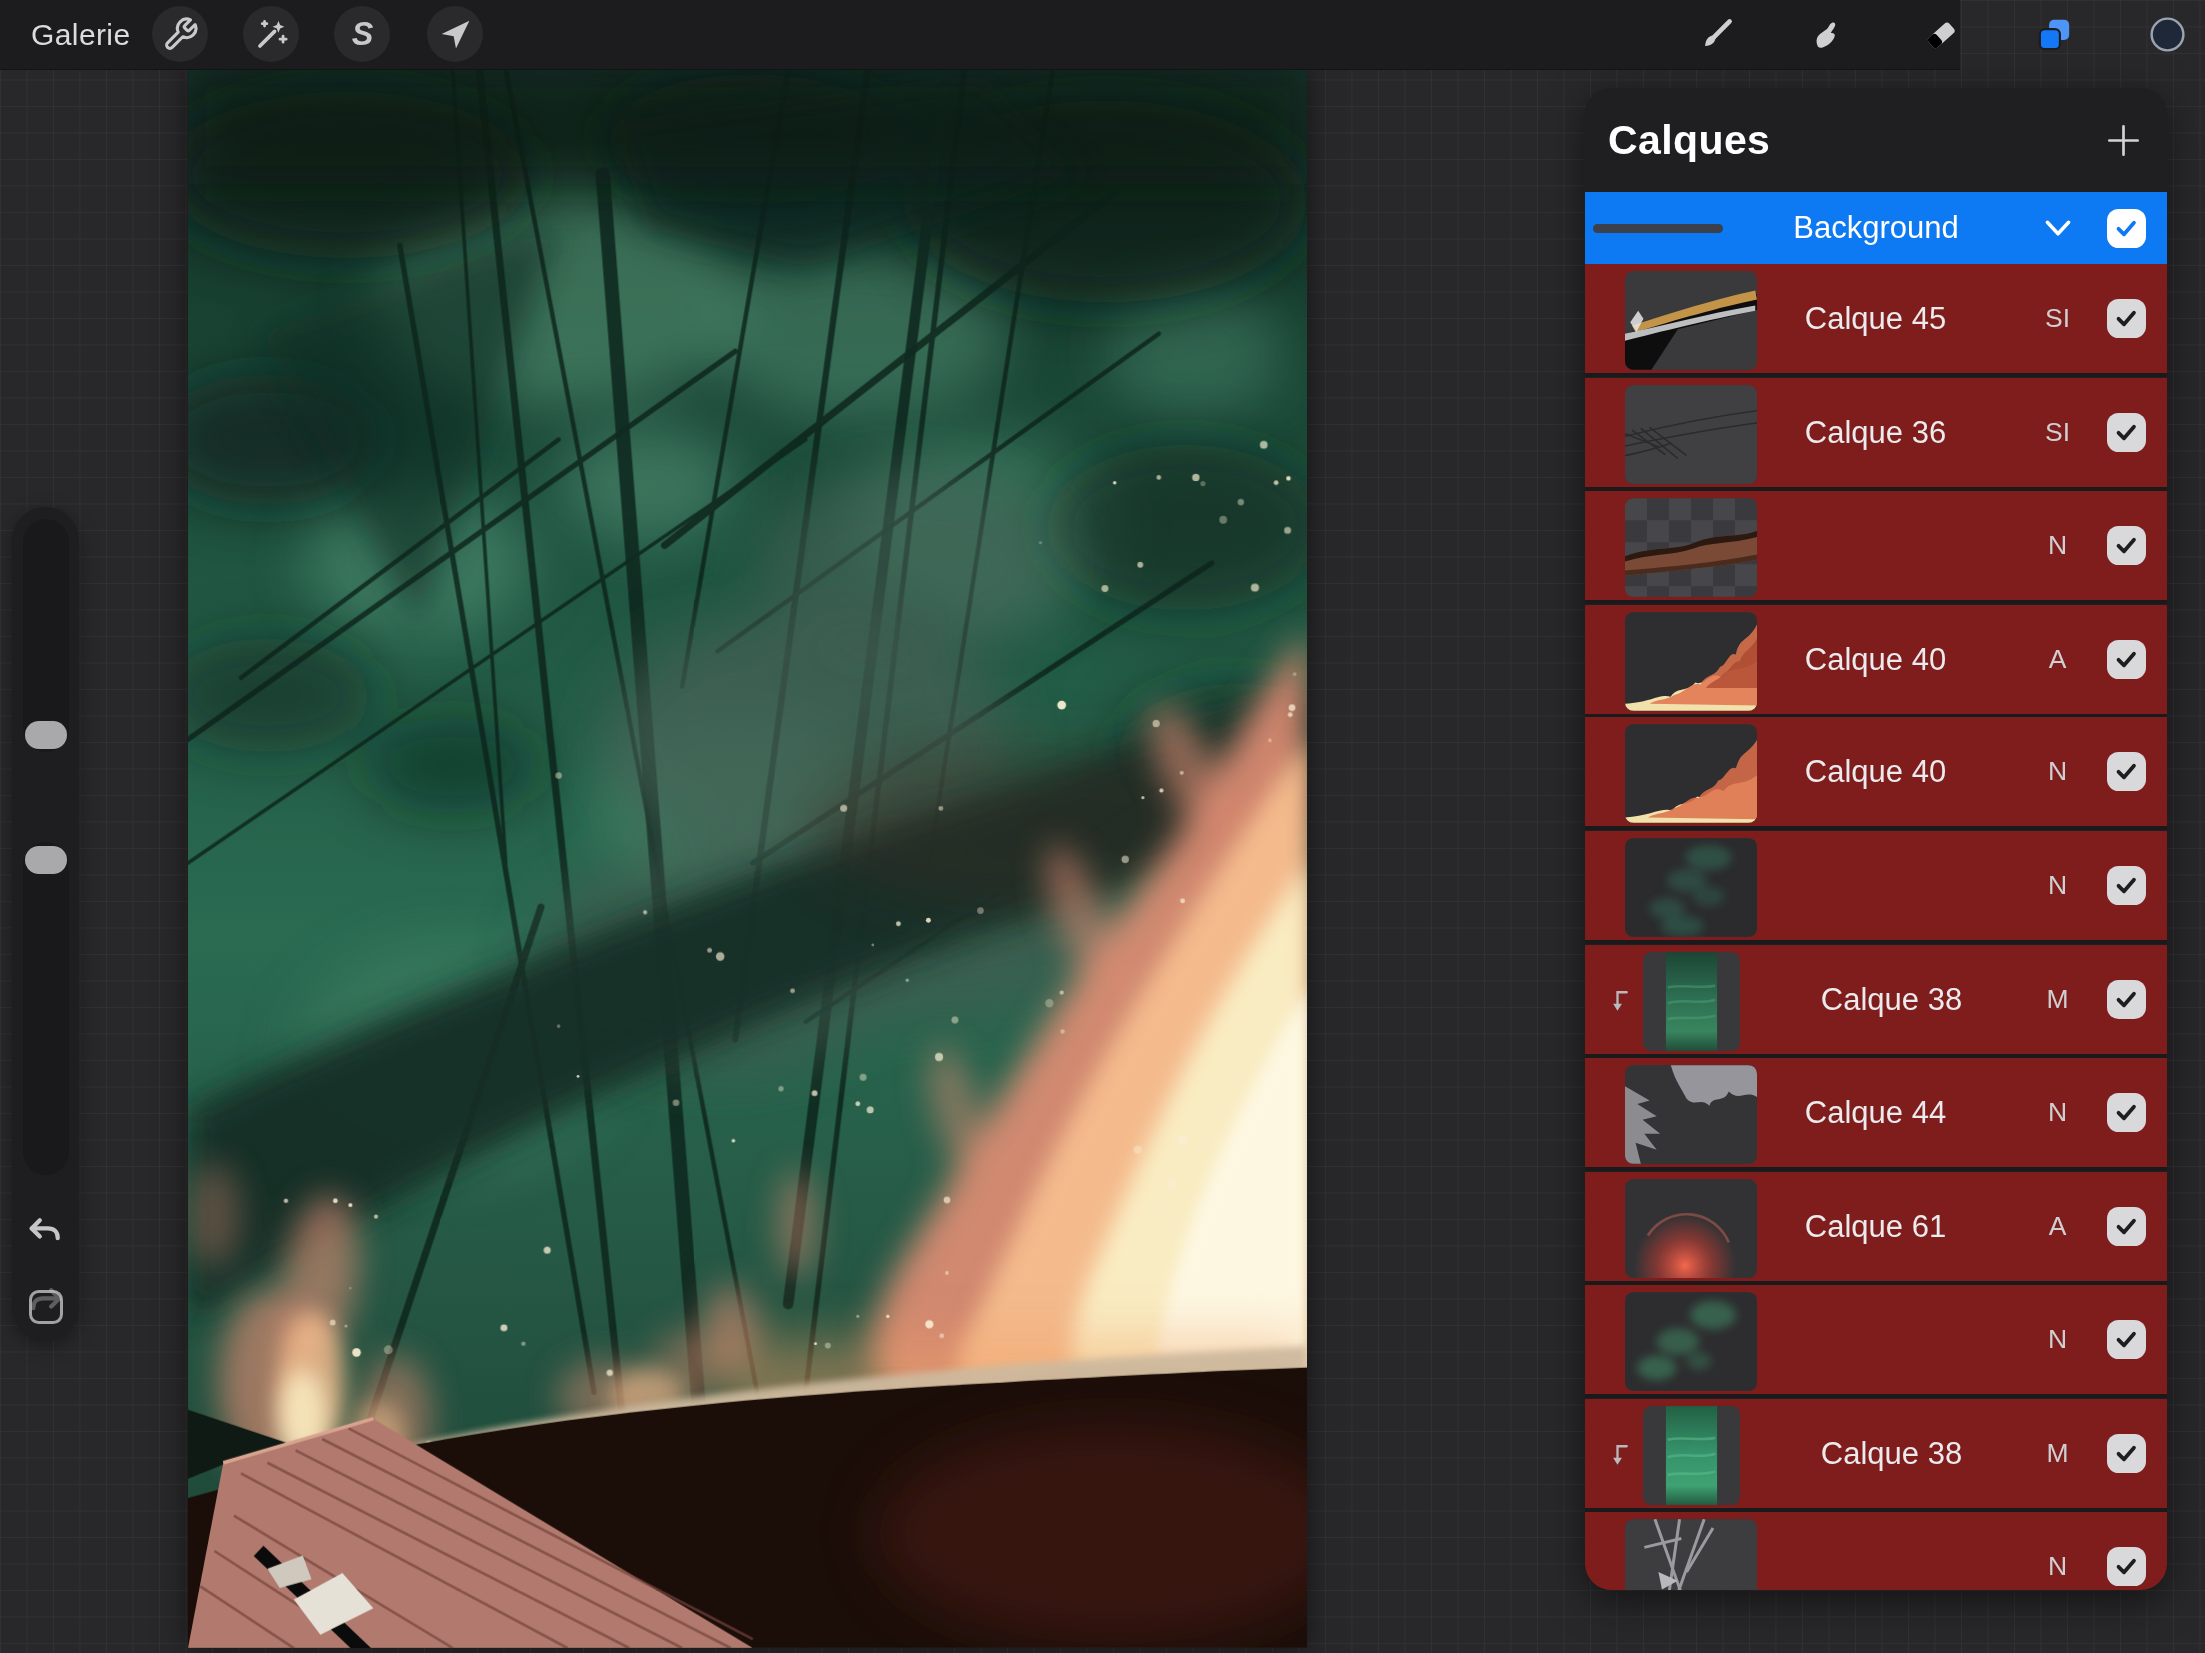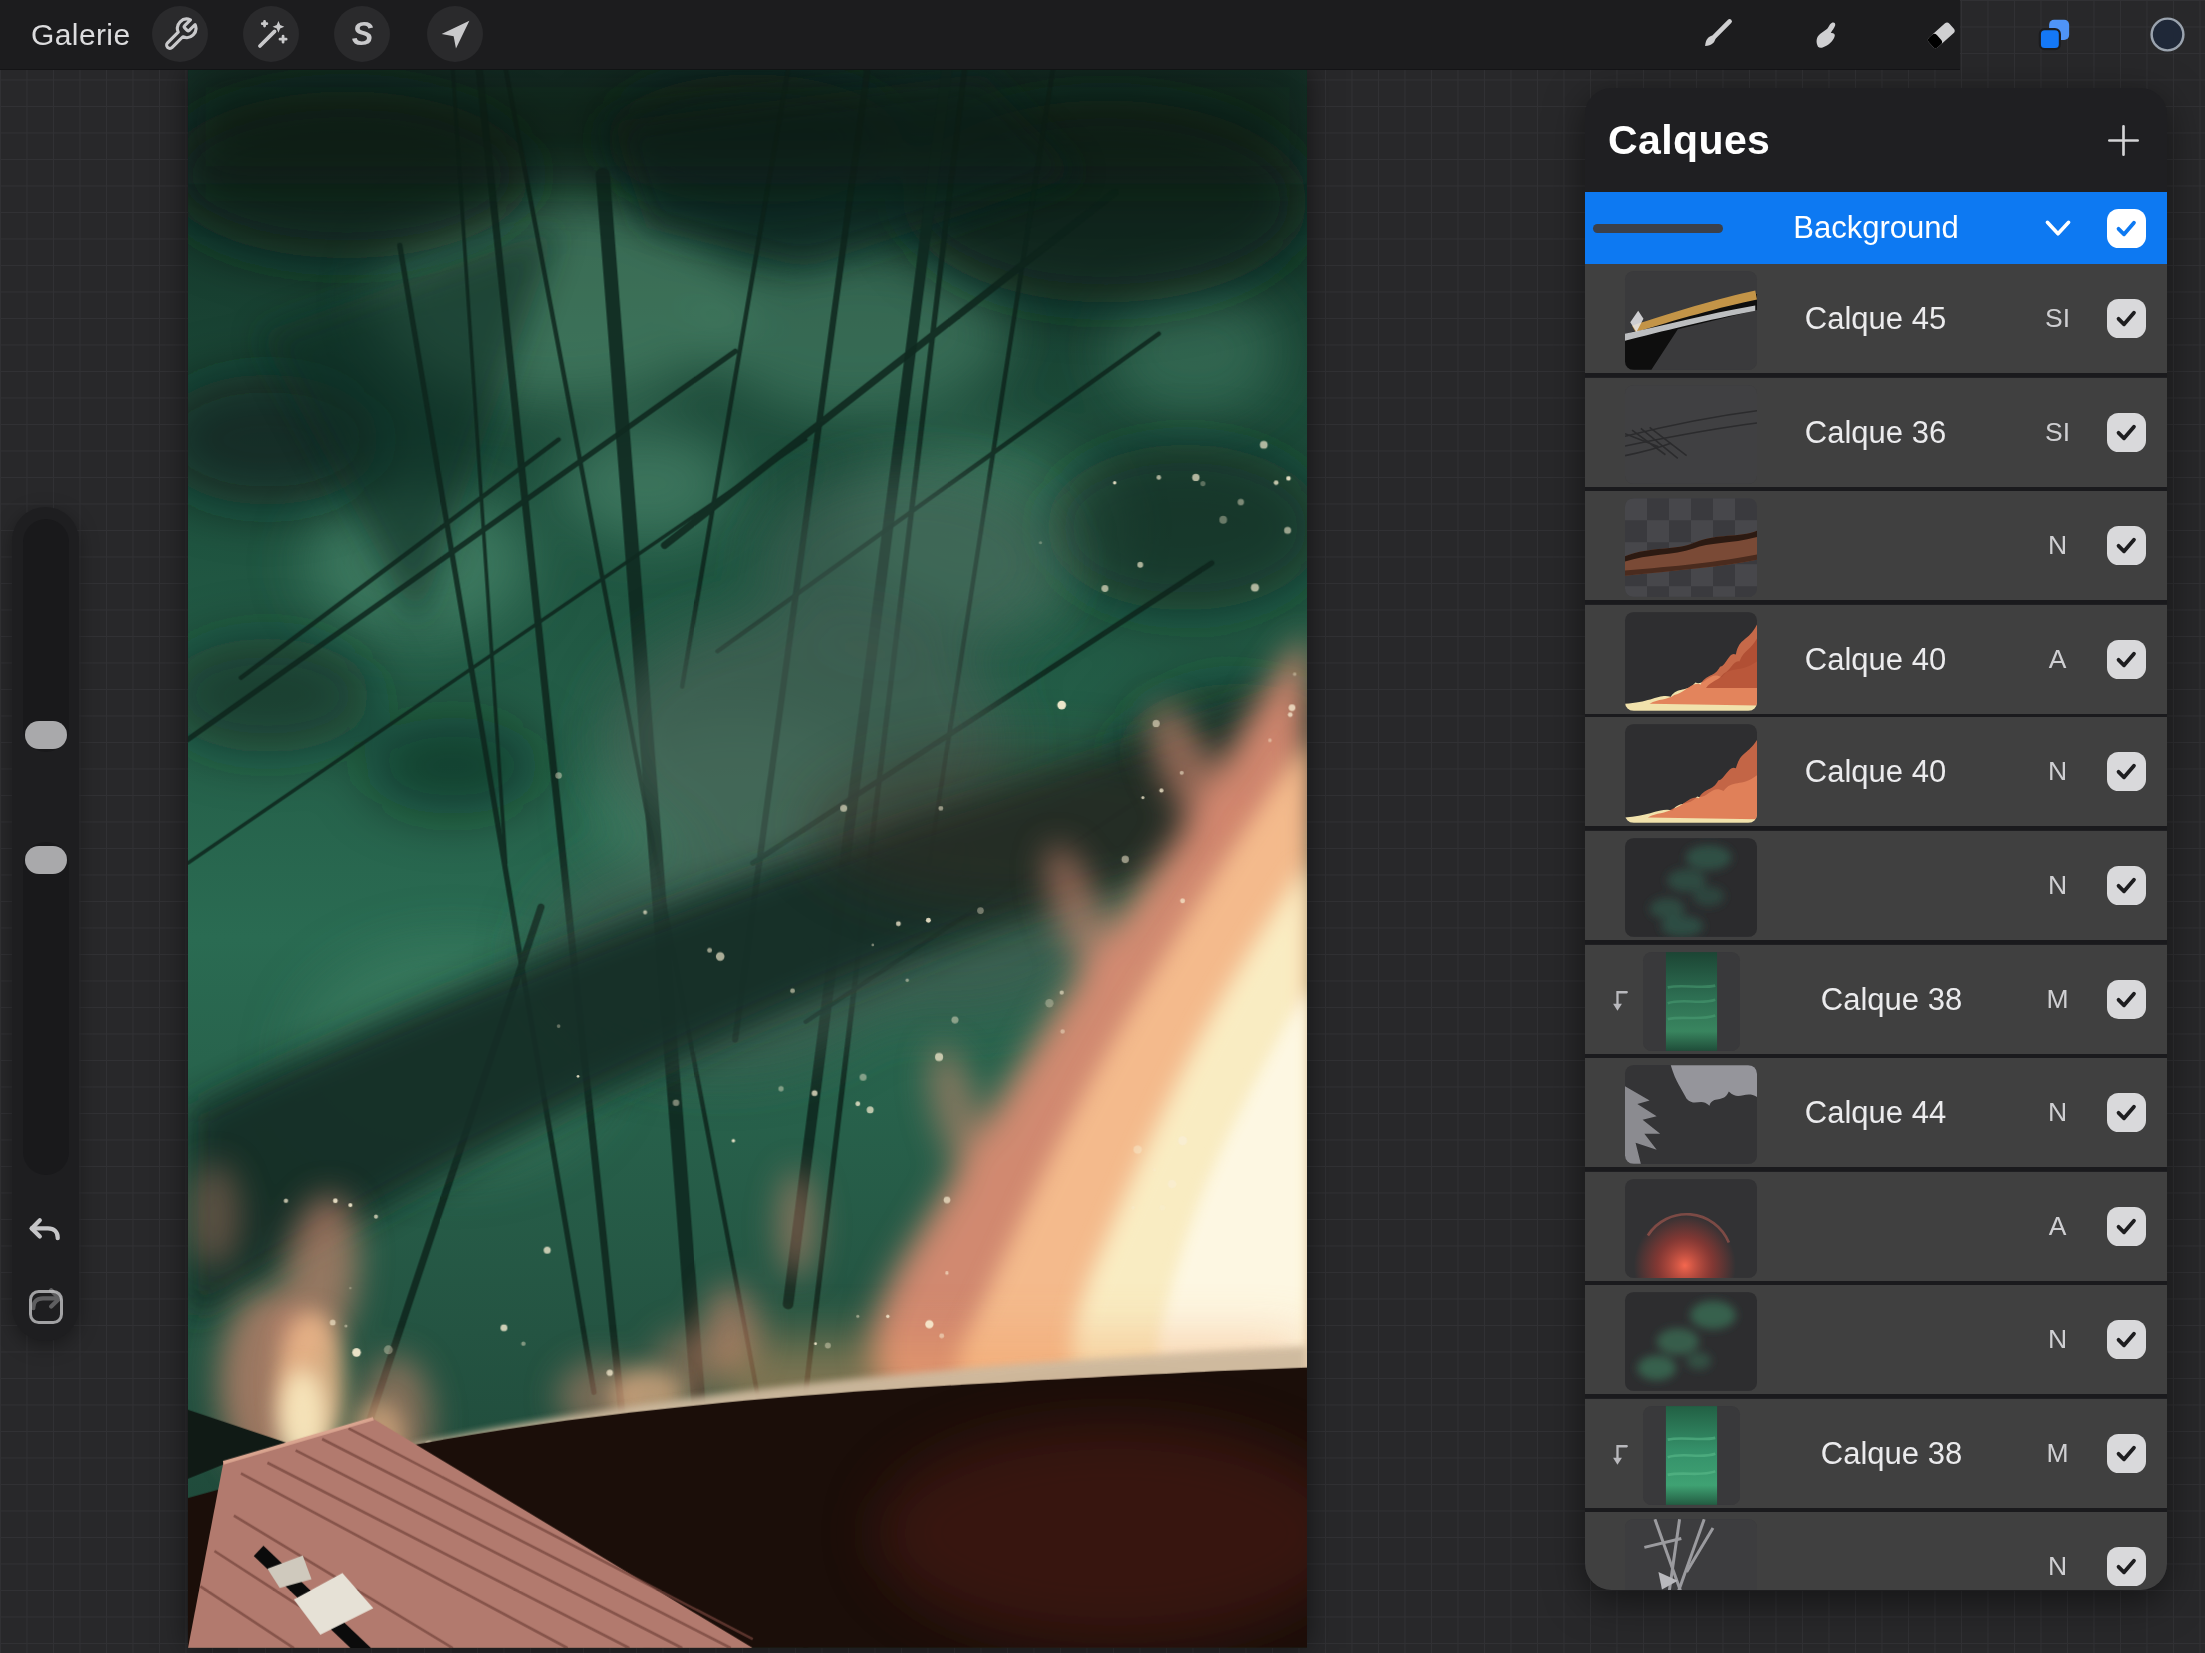--- a/index.html
+++ b/index.html
@@ -40,21 +40,21 @@
   .bg-row{position:absolute;left:0;top:104px;width:582px;height:72px;border-bottom:3.5px solid #161618;}
   .bg-swatch{position:absolute;left:8px;top:32px;width:130px;height:8.8px;border-radius:4.4px;background:#3b404a;}
   .bg-label{position:absolute;left:0;top:0;width:582px;height:72px;display:flex;align-items:center;justify-content:center;
     color:#ffffff;font-size:31px;font-weight:500;}
   .bg-chevron{position:absolute;left:450px;top:25px;width:46px;height:23px;}
   .checkbox{position:absolute;left:522px;width:39px;height:39px;border-radius:11.5px;background:#d9d9db;
     display:flex;align-items:center;justify-content:center;}
   .checkbox svg{width:26.5px;height:26.5px;}
   .checkbox.blue-check{background:#fff;}
   #rows{position:absolute;left:0;top:176px;width:582px;height:1326px;}
-  .layer-row{position:absolute;left:0;width:582px;height:109px;background:#404040;border-bottom:4.4px solid #1a1a1d;}
+  .layer-row{position:absolute;left:0;width:582px;height:109px;background:#7f1d1d;border-bottom:4.4px solid #1a1a1d;}
   .thumb{position:absolute;left:40px;top:7px;width:132px;height:99px;border-radius:8.8px;overflow:hidden;background:#3a3a3c;}
   .thumb svg{display:block;width:100%;height:100%;}
   .thumb.clipped{left:58px;width:97px;}
   .clip-arrow{position:absolute;left:25px;top:44px;width:19.4px;height:25px;}
   .layer-name{position:absolute;left:176px;top:0;width:229px;height:109px;display:flex;align-items:center;justify-content:center;
     color:#ebebed;font-size:31px;}
   .layer-name.shift{left:192px;}
   .blend{position:absolute;left:446px;top:0;width:53px;height:109px;display:flex;align-items:center;justify-content:center;
     color:#cfcfd2;font-size:26.5px;font-weight:500;}
   .row-check{top:35px;}
@@ -569,20 +569,21 @@
                   <stop offset="0" stop-color="#ff6a50" stop-opacity=".95"></stop>
                   <stop offset=".55" stop-color="#c13c33" stop-opacity=".55"></stop>
                   <stop offset="1" stop-color="#c13c33" stop-opacity="0"></stop>
                 </radialGradient>
               </defs>
               <rect width="150" height="112" fill="#323234"></rect>
               <circle cx="68" cy="98" r="58" fill="url(#rg)"></circle>
               <path d="M26 64 A52 52 0 0 1 118 72" stroke="#d4695a" stroke-width="3" opacity=".45" fill="none"></path>
             </svg>
           </div>
+          <div class="layer-name">Calque 61</div>
           <div class="blend">A</div>
           <div class="checkbox row-check">
             <svg viewBox="0 0 24 24">
               <path d="M5 12.5 L10 17.5 L19 7" stroke="#1e1e20" stroke-width="3.4" fill="none" stroke-linecap="round" stroke-linejoin="round"></path>
             </svg>
           </div>
         </div>
         <div class="layer-row" style="top: 1021px;">
           <div class="thumb">
             <svg viewBox="0 0 150 112">

